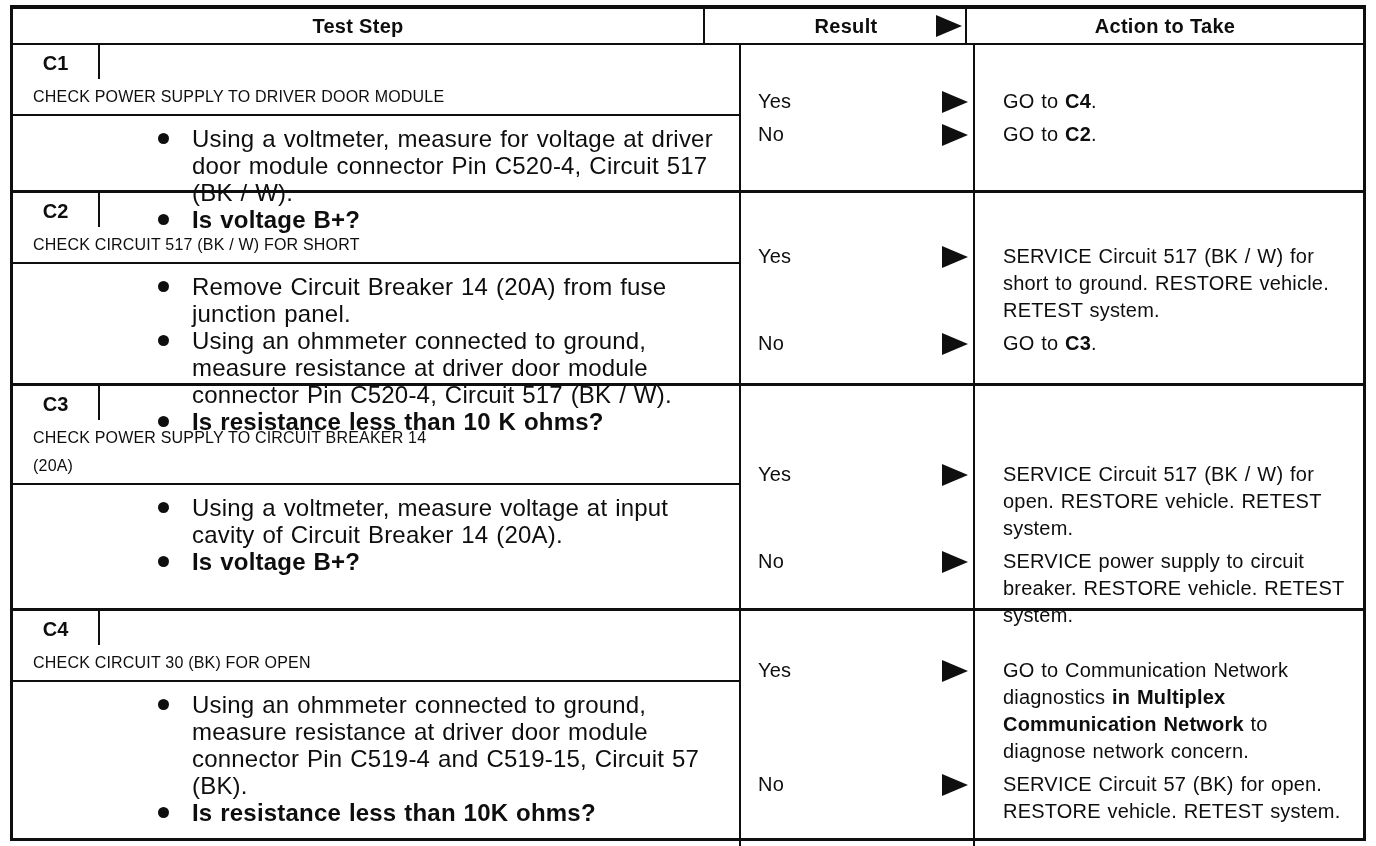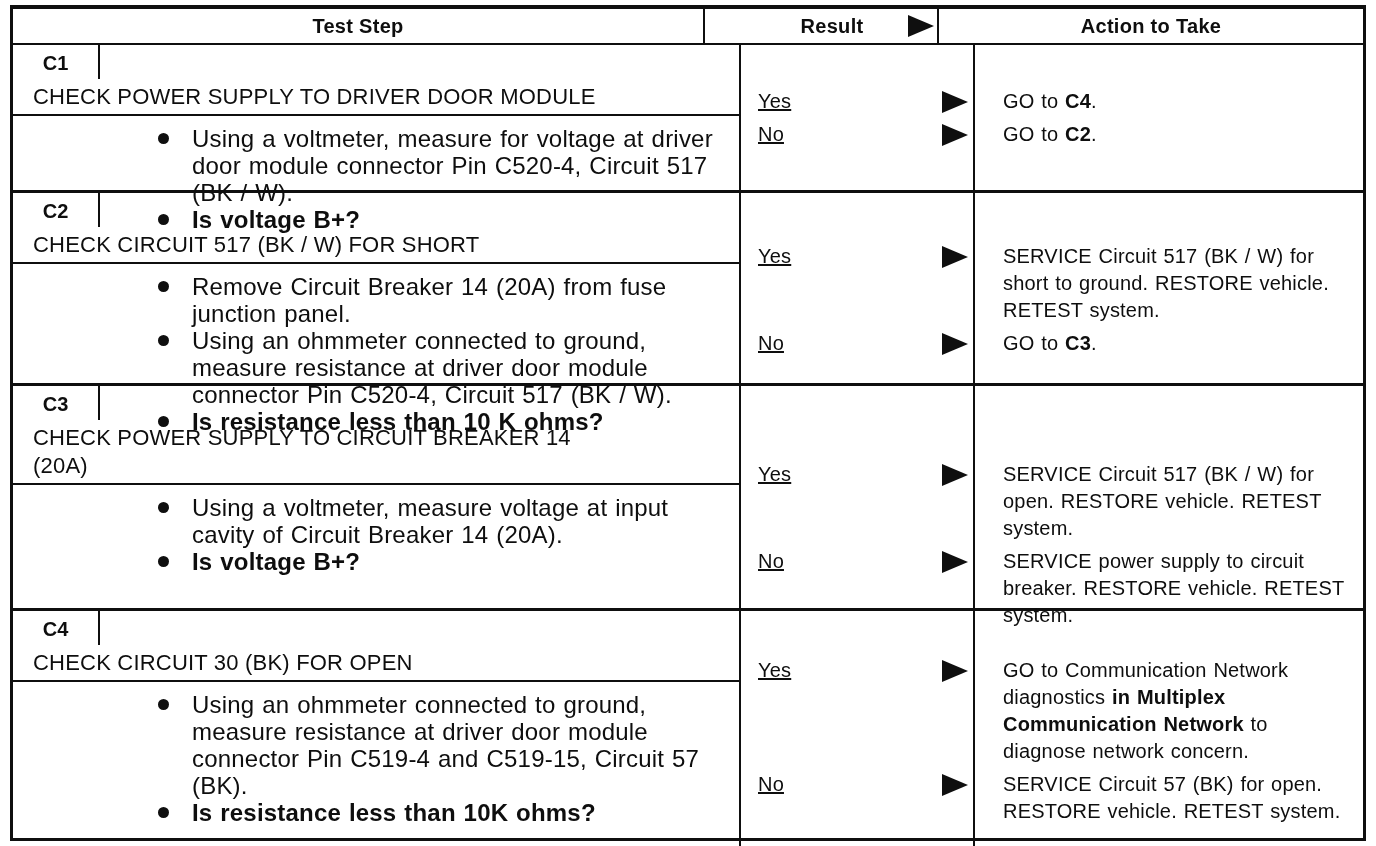--- a/index.html
+++ b/index.html
@@ -7,58 +7,58 @@
        font-family:"Liberation Sans",sans-serif;color:#0e0e0e;
        -webkit-font-smoothing:none;}
   .doc{position:absolute;left:10px;top:5px;width:1356px;height:836px;
        box-sizing:border-box;border:3px solid #0f0f0f;border-top-width:4px;
        background:#ffffff;}
   
   .thead{display:flex;height:34px;border-bottom:2px solid #0f0f0f;}
   .th{box-sizing:border-box;display:flex;align-items:center;justify-content:center;
       font-weight:700;font-size:20px;letter-spacing:.3px;}
   .th-test{width:692px;border-right:2px solid #0f0f0f;}
-  .th-result{width:234px;border-right:2px solid #0f0f0f;position:relative;padding-left:22px;}
+  .th-result{width:262px;border-right:2px solid #0f0f0f;position:relative;padding-left:22px;}
   .th-action{flex:1;}
   .th-result .tri{position:absolute;right:3px;top:6px;}
   
   .tri{display:inline-block;width:0;height:0;
        border-top:11px solid transparent;border-bottom:11px solid transparent;
        border-left:26px solid #0f0f0f;}
   
   .block{display:flex;box-sizing:border-box;}
   .block + .block{border-top:3px solid #0f0f0f;}
   .block:nth-of-type(1){height:145px;}
   .block:nth-of-type(2){height:193px;}
   .block:nth-of-type(3){height:225px;}
   .block:nth-of-type(4){height:239px;}
   .left{width:728px;box-sizing:border-box;border-right:2px solid #0f0f0f;flex-shrink:0;}
   .headrow{display:flex;border-bottom:2px solid #0f0f0f;flex-direction:column;}
   .idcell{width:87px;flex-shrink:0;box-sizing:border-box;border-right:2px solid #0f0f0f;
           text-align:center;font-weight:700;font-size:20px;padding:5px 0 3px;line-height:26px;}
-  .titlecell{flex:1;font-size:22px;line-height:28px;padding:4px 12px 3px 20px;
+  .titlecell{flex:1;font-size:16px;line-height:28px;padding:4px 12px 3px 20px;
              letter-spacing:.2px;white-space:pre-line;}
   ul.steps{list-style:none;margin:0;padding:9px 12px 0 0;}
   li.step{position:relative;padding-left:135px;font-size:24px;line-height:27px;
           letter-spacing:.2px;word-spacing:1px;margin-left:44px;}
   li.step .dot{position:absolute;left:101px;top:8px;width:11px;height:11px;
                border-radius:50%;background:#0f0f0f;}
   li.step.bold .txt{font-weight:700;}
   
   .ra{flex:1;position:relative;box-sizing:border-box;}
   .ra::before{content:"";position:absolute;left:232px;top:0;bottom:0;width:2px;
               background:#0f0f0f;}
   .block:nth-of-type(1) .ra{padding-top:43px;}
   .block:nth-of-type(2) .ra{padding-top:50px;}
   .block:nth-of-type(3) .ra{padding-top:75px;}
   .block:nth-of-type(4) .ra{padding-top:46px;}
   .rarow{display:flex;margin-bottom:6px;}
   .rescell{width:234px;flex-shrink:0;box-sizing:border-box;display:flex;
            align-items:flex-start;justify-content:space-between;padding:0 7px 0 17px;}
-  .reslabel{font-size:20px;line-height:27px;letter-spacing:.2px;text-decoration:underline;}
+  .reslabel{font-size:20px;line-height:27px;letter-spacing:.2px;}
   .rescell .tri{margin-top:3px;}
   .actcell{flex:1;font-size:20px;line-height:27px;letter-spacing:.2px;word-spacing:1px;
            padding:0 6px 0 28px;}
   .actcell b{font-weight:700;}
 </style>
 </head>
 <body>
 
 <div class="doc">
   <div class="thead">

